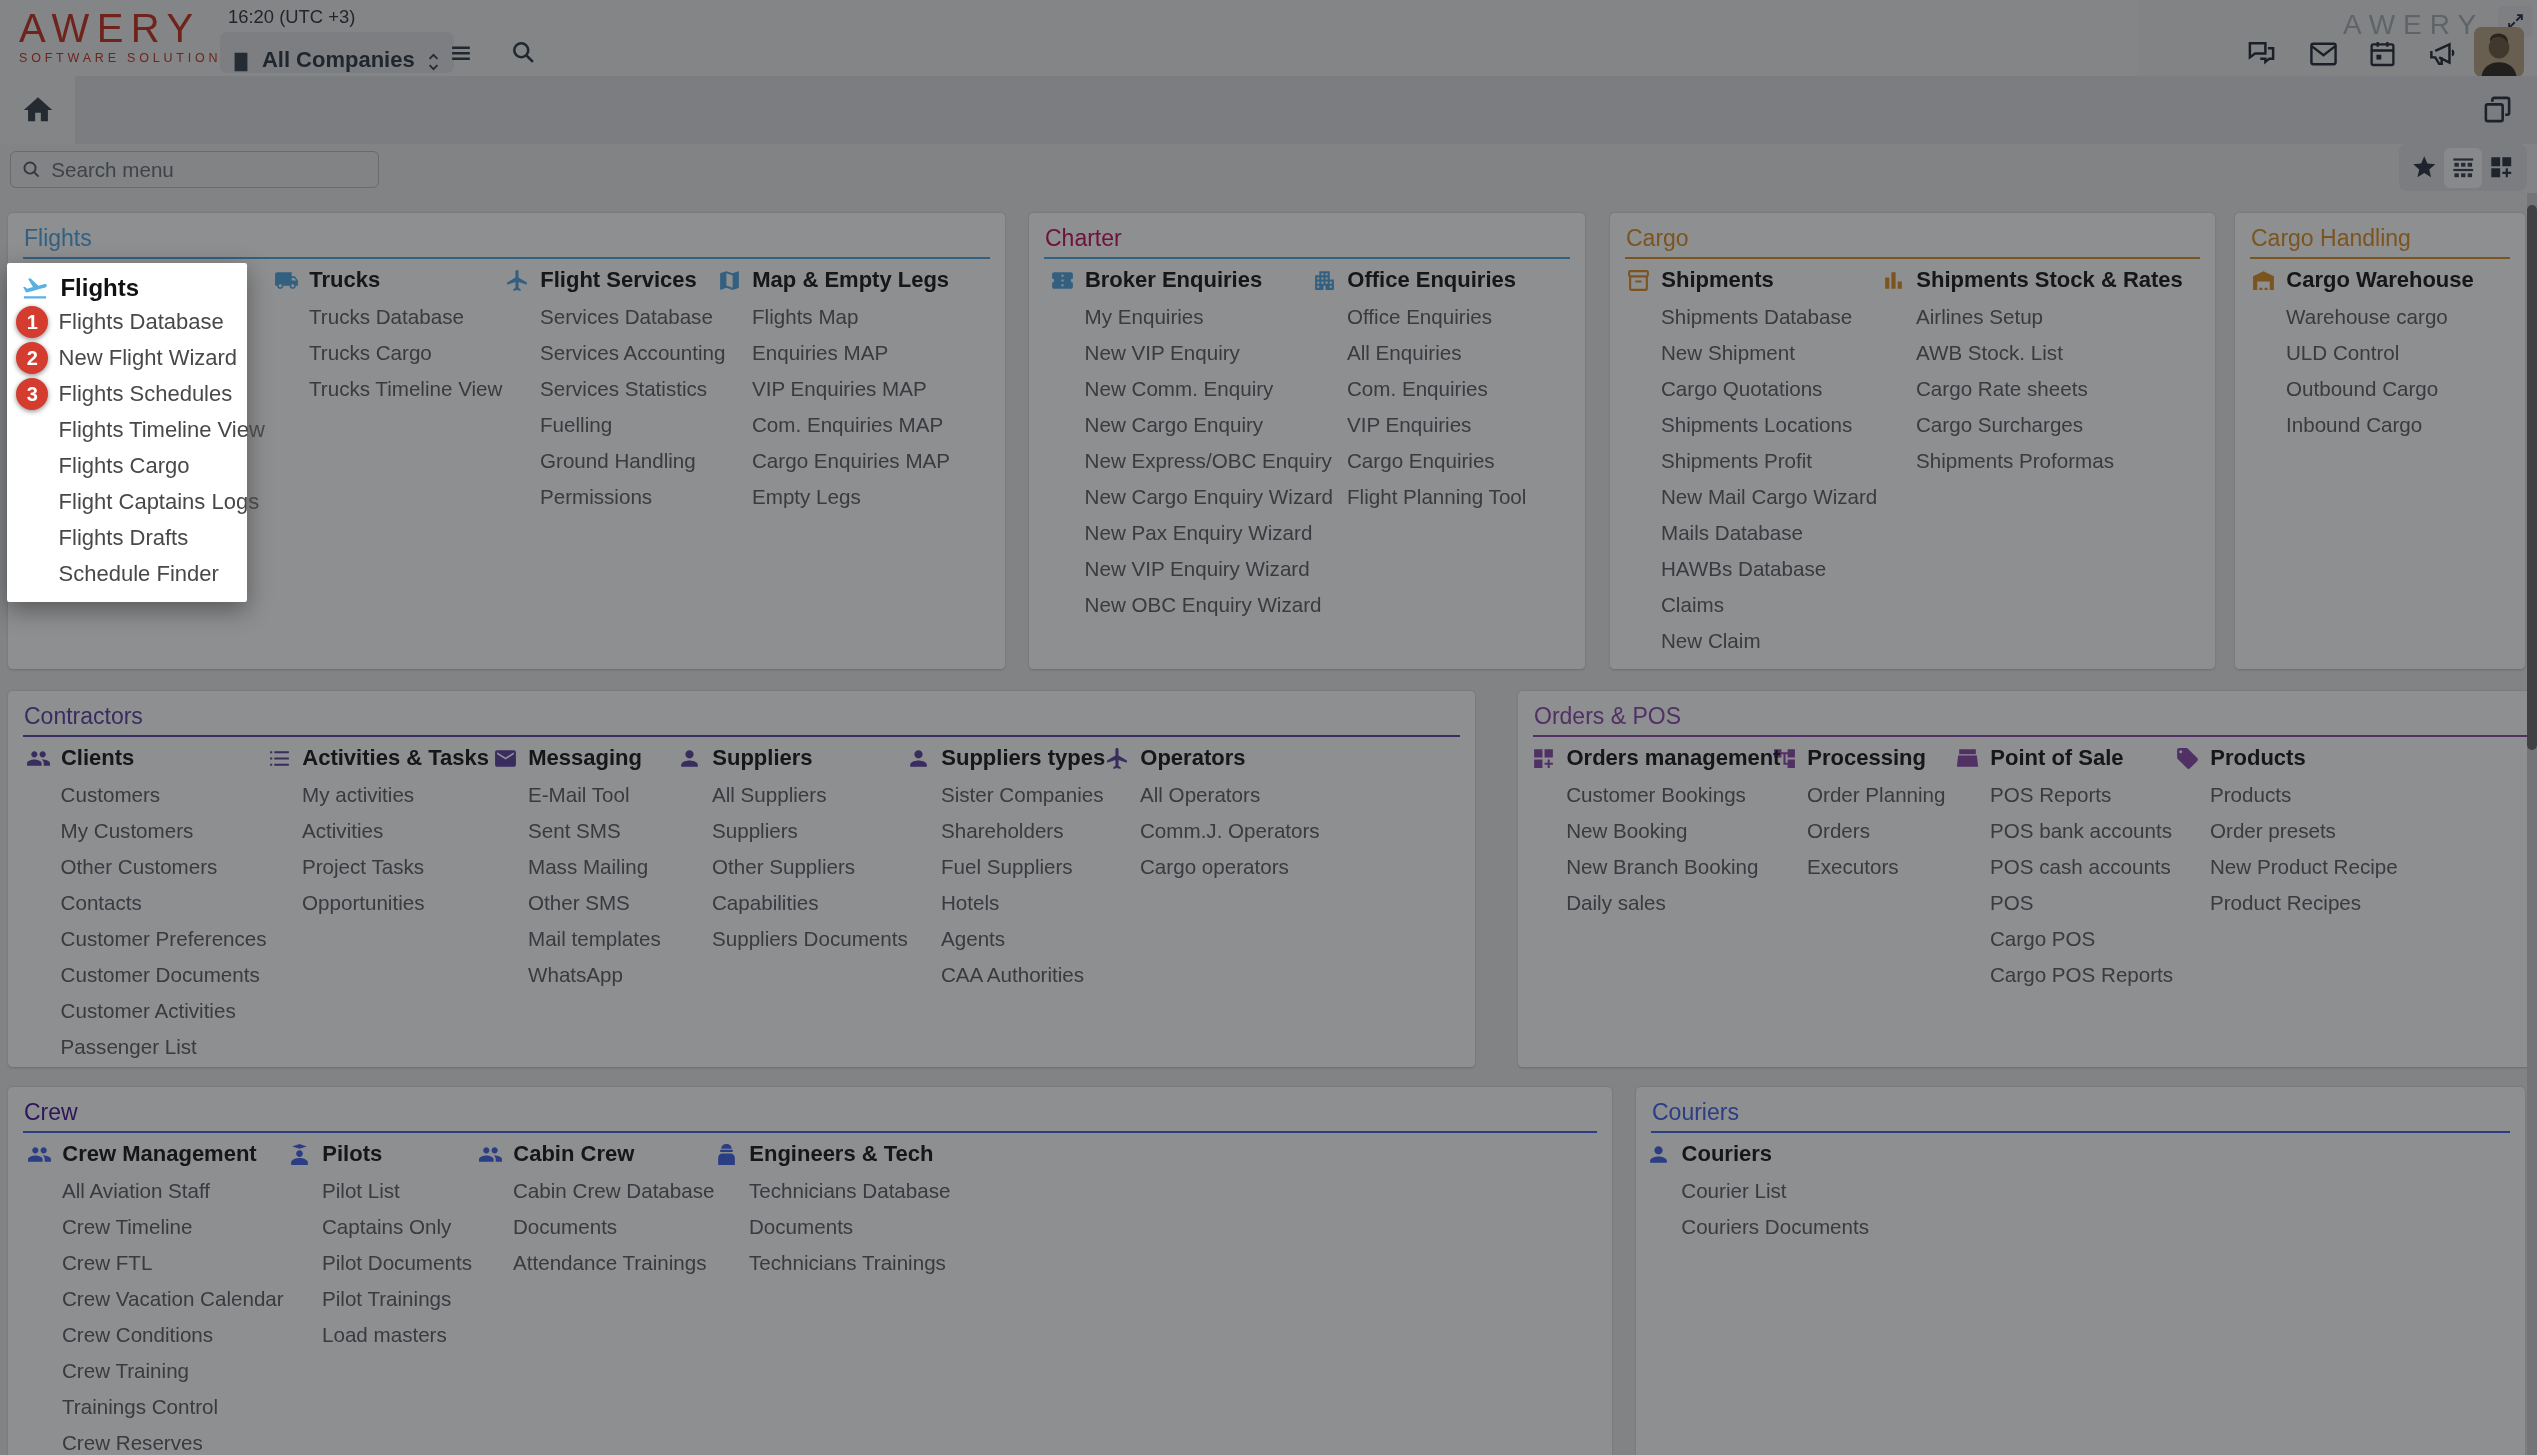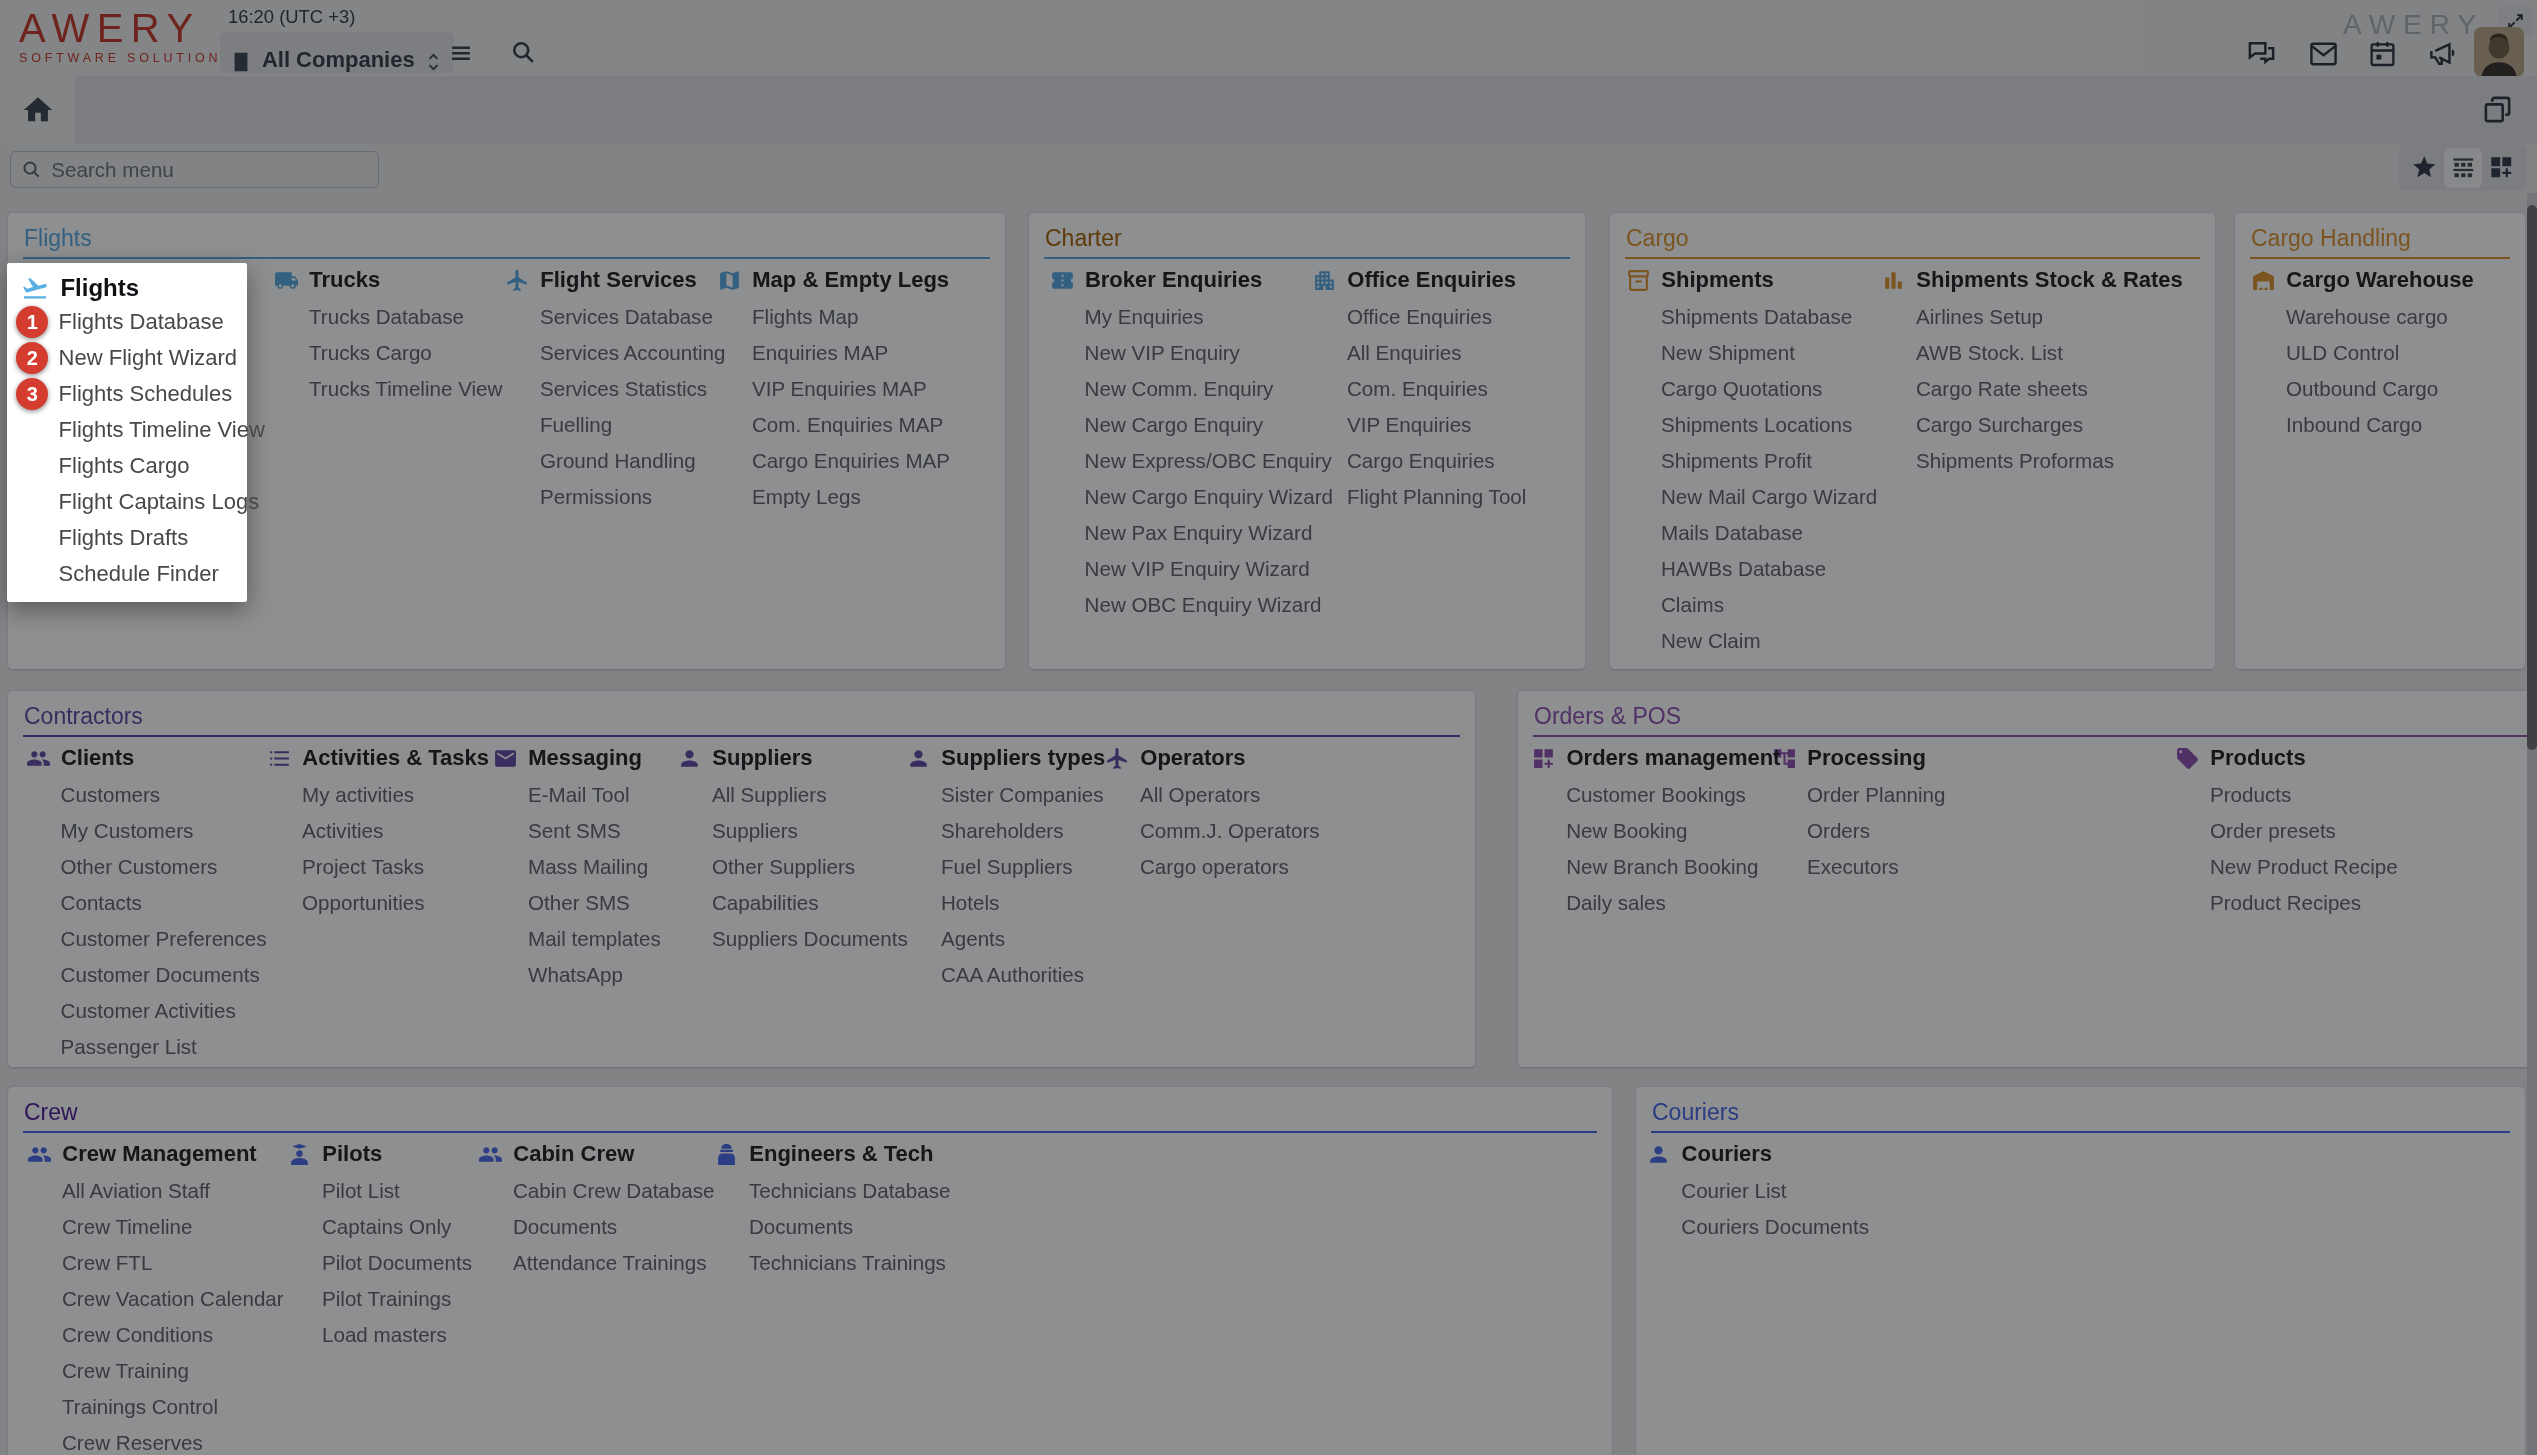--- a/index.html
+++ b/index.html
@@ -252,21 +252,21 @@
           <li>Flights Map</li>
           <li>Enquiries MAP</li>
           <li>VIP Enquiries MAP</li>
           <li>Com. Enquiries MAP</li>
           <li>Cargo Enquiries MAP</li>
           <li>Empty Legs</li>
         </ul>
       </div>
     </div>
     <div class="card" style="left: 1029px; top: 213px; width: 556px; height: 456px;">
-      <div class="card-title" style="color: #a16207;">Charter</div>
+      <div class="card-title" style="color: #be185d;">Charter</div>
       <div class="card-rule" style="background: rgb(85, 167, 224);"></div>
       <div class="col" style="left: 20.6px;">
         <div class="col-title">
           <svg width="25" height="25" viewBox="0 0 24 24">
             <path d="M22 10V6c0-1.1-.9-2-2-2H4c-1.1 0-2 .9-2 2v4c1.1 0 2 .9 2 2s-.9 2-2 2v4c0 1.1.9 2 2 2h16c1.1 0 2-.9 2-2v-4c-1.1 0-2-.9-2-2s.9-2 2-2zm-9 7.5h-2v-2h2v2zm0-4.5h-2v-2h2v2zm0-4.5h-2v-2h2v2z" fill="#55a7e0"></path>
           </svg>
           <span class="lbl">Broker Enquiries</span>
         </div>
         <ul>
           <li>My Enquiries</li>
@@ -473,20 +473,36 @@
           </svg>
           <span class="lbl">Orders management</span>
         </div>
         <ul>
           <li>Customer Bookings</li>
           <li>New Booking</li>
           <li>New Branch Booking</li>
           <li>Daily sales</li>
         </ul>
       </div>
+      <div class="col" style="left: 437px;">
+        <div class="col-title">
+          <svg width="25" height="25" viewBox="0 0 24 24">
+            <path d="M4 3h16v5H4zM6 4.5h12v2H6zM3 9h18l1.2 11H1.8L3 9zm5 3h2.2v2H8v-2zm4.5 0h2.2v2h-2.2v-2z" fill="#8a4fae"></path>
+          </svg>
+          <span class="lbl">Point of Sale</span>
+        </div>
+        <ul>
+          <li>POS Reports</li>
+          <li>POS bank accounts</li>
+          <li>POS cash accounts</li>
+          <li>POS</li>
+          <li>Cargo POS</li>
+          <li>Cargo POS Reports</li>
+        </ul>
+      </div>
       <div class="col" style="left: 657px;">
         <div class="col-title">
           <svg width="25" height="25" viewBox="0 0 24 24">
             <path d="M21.4 11.6l-9-9c-.4-.4-.9-.6-1.4-.6H4c-1.1 0-2 .9-2 2v7c0 .5.2 1 .6 1.4l9 9c.4.4.9.6 1.4.6.5 0 1-.2 1.4-.6l7-7c.4-.4.6-.9.6-1.4 0-.5-.2-1.1-.6-1.4zM5.5 7C4.7 7 4 6.3 4 5.5S4.7 4 5.5 4 7 4.7 7 5.5 6.3 7 5.5 7z" fill="#8a4fae"></path>
           </svg>
           <span class="lbl">Products</span>
         </div>
         <ul>
           <li>Products</li>
           <li>Order presets</li>

